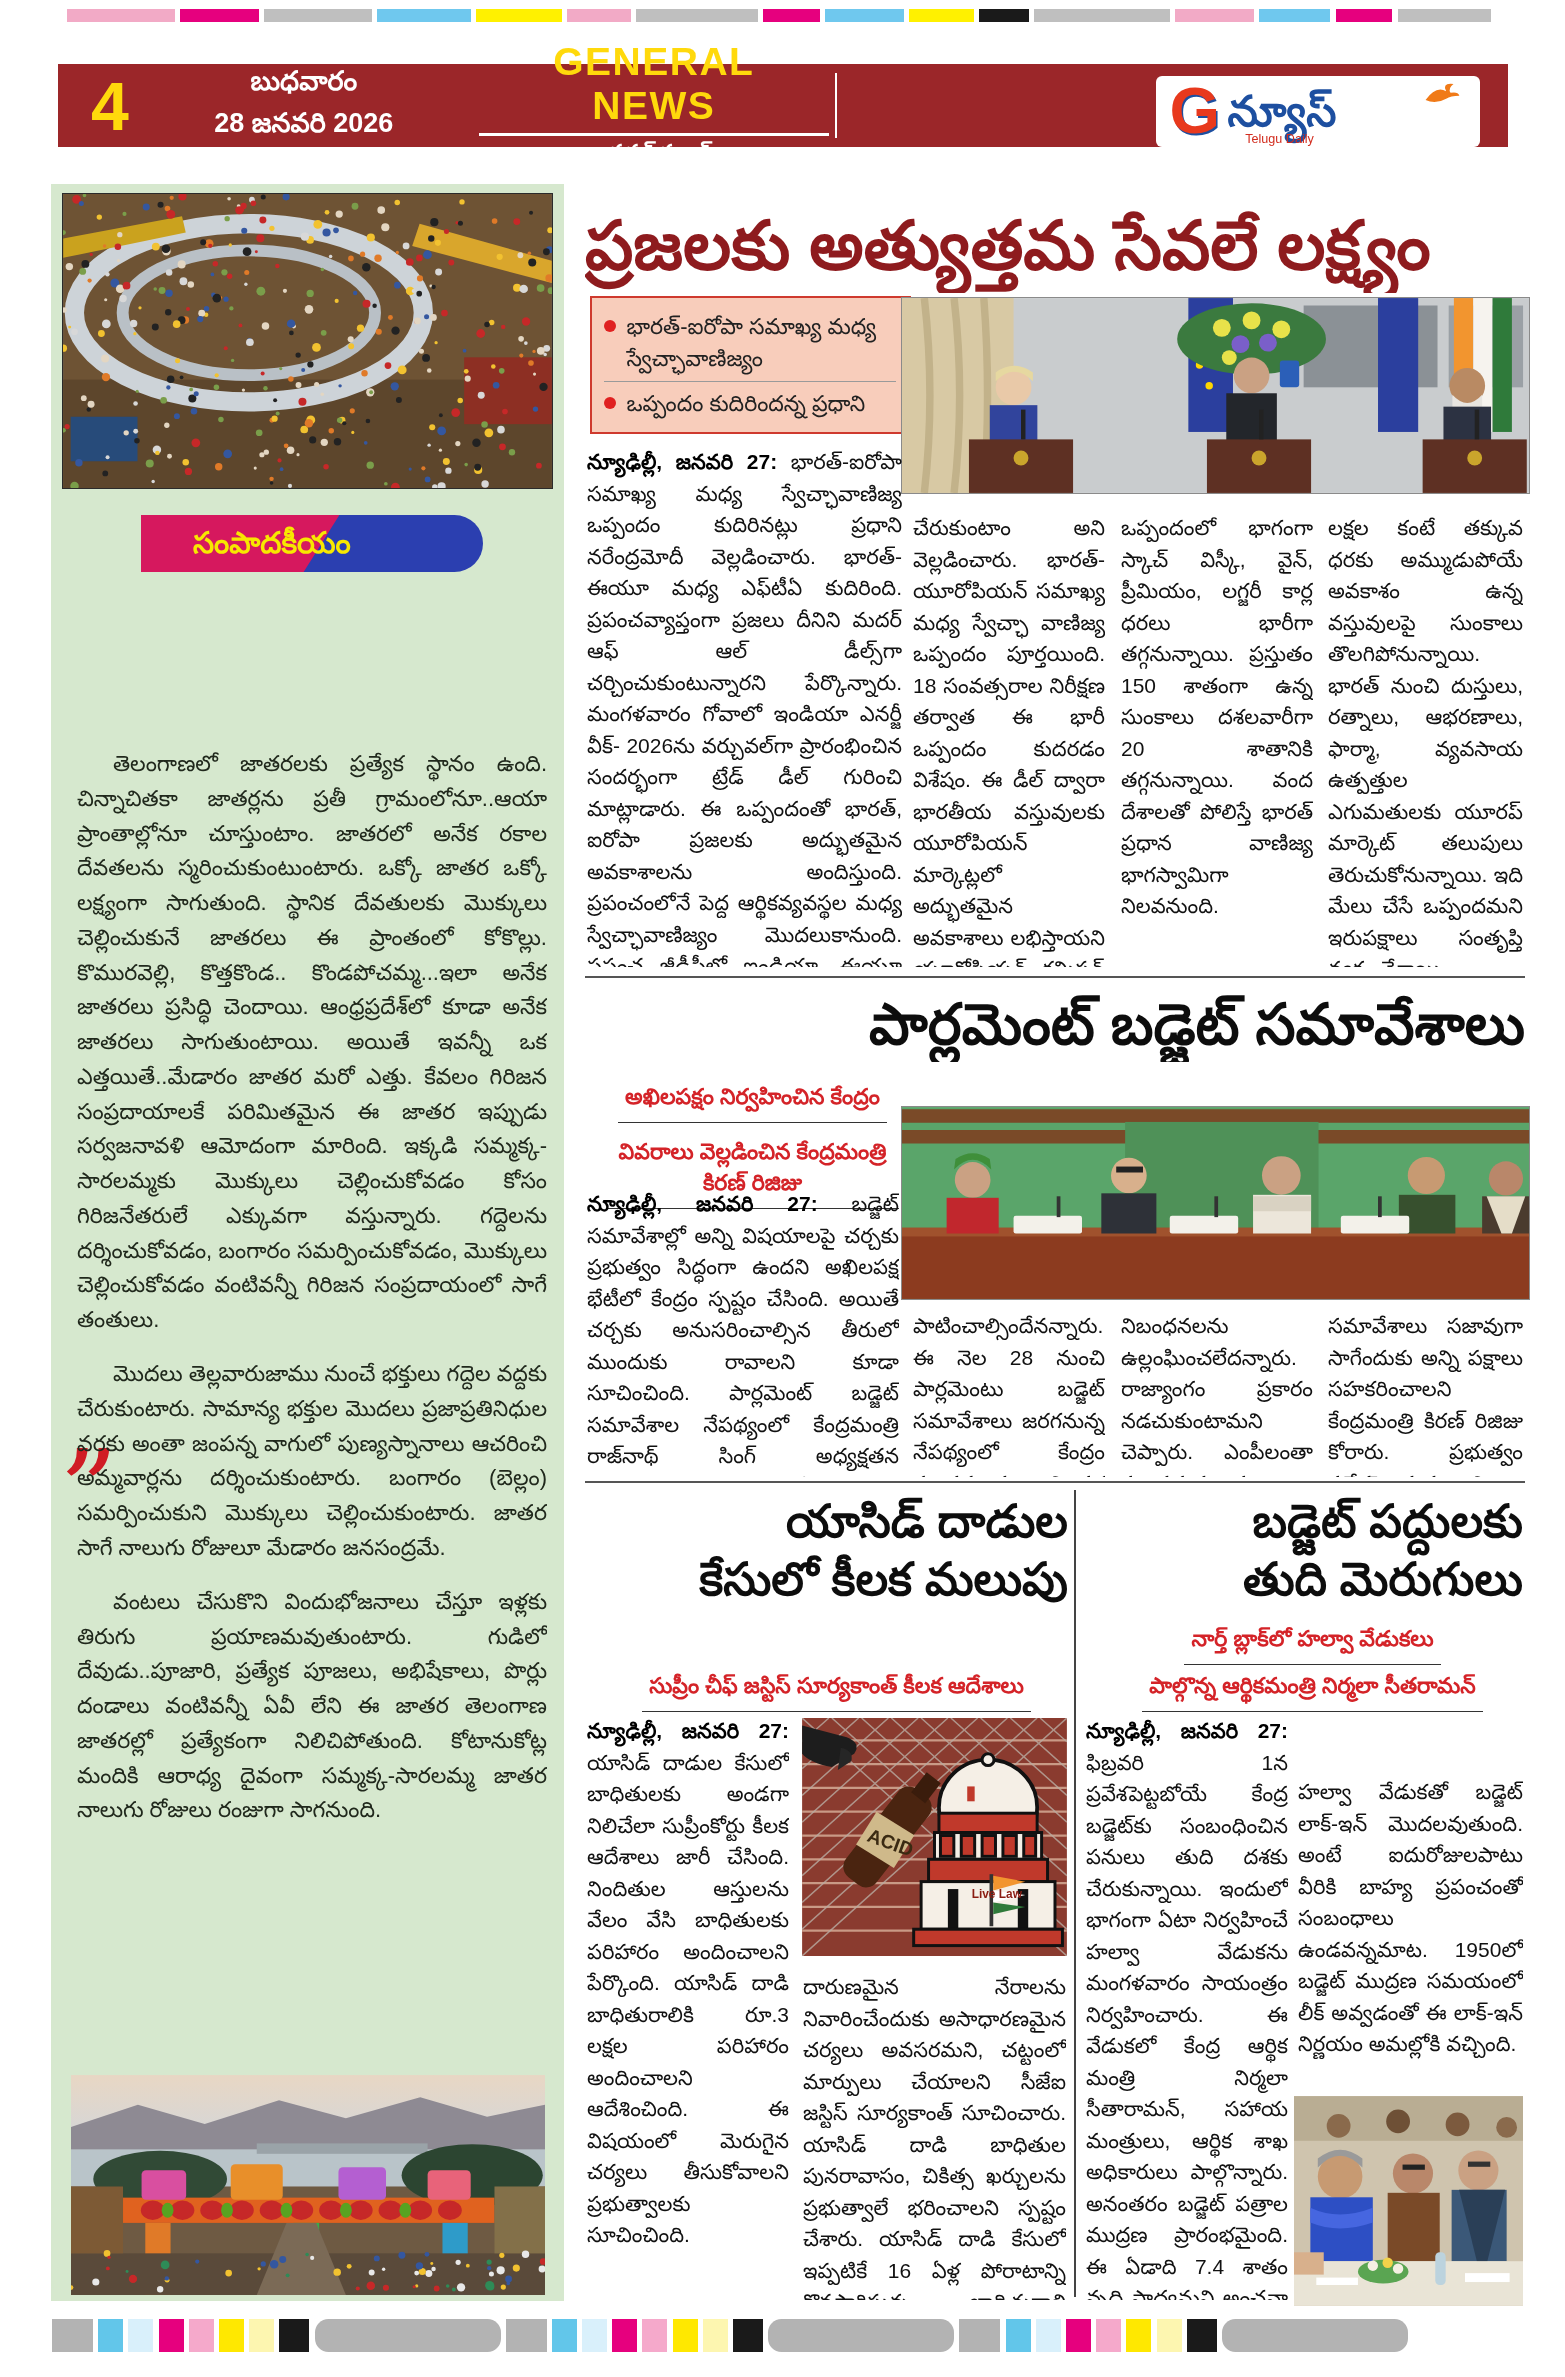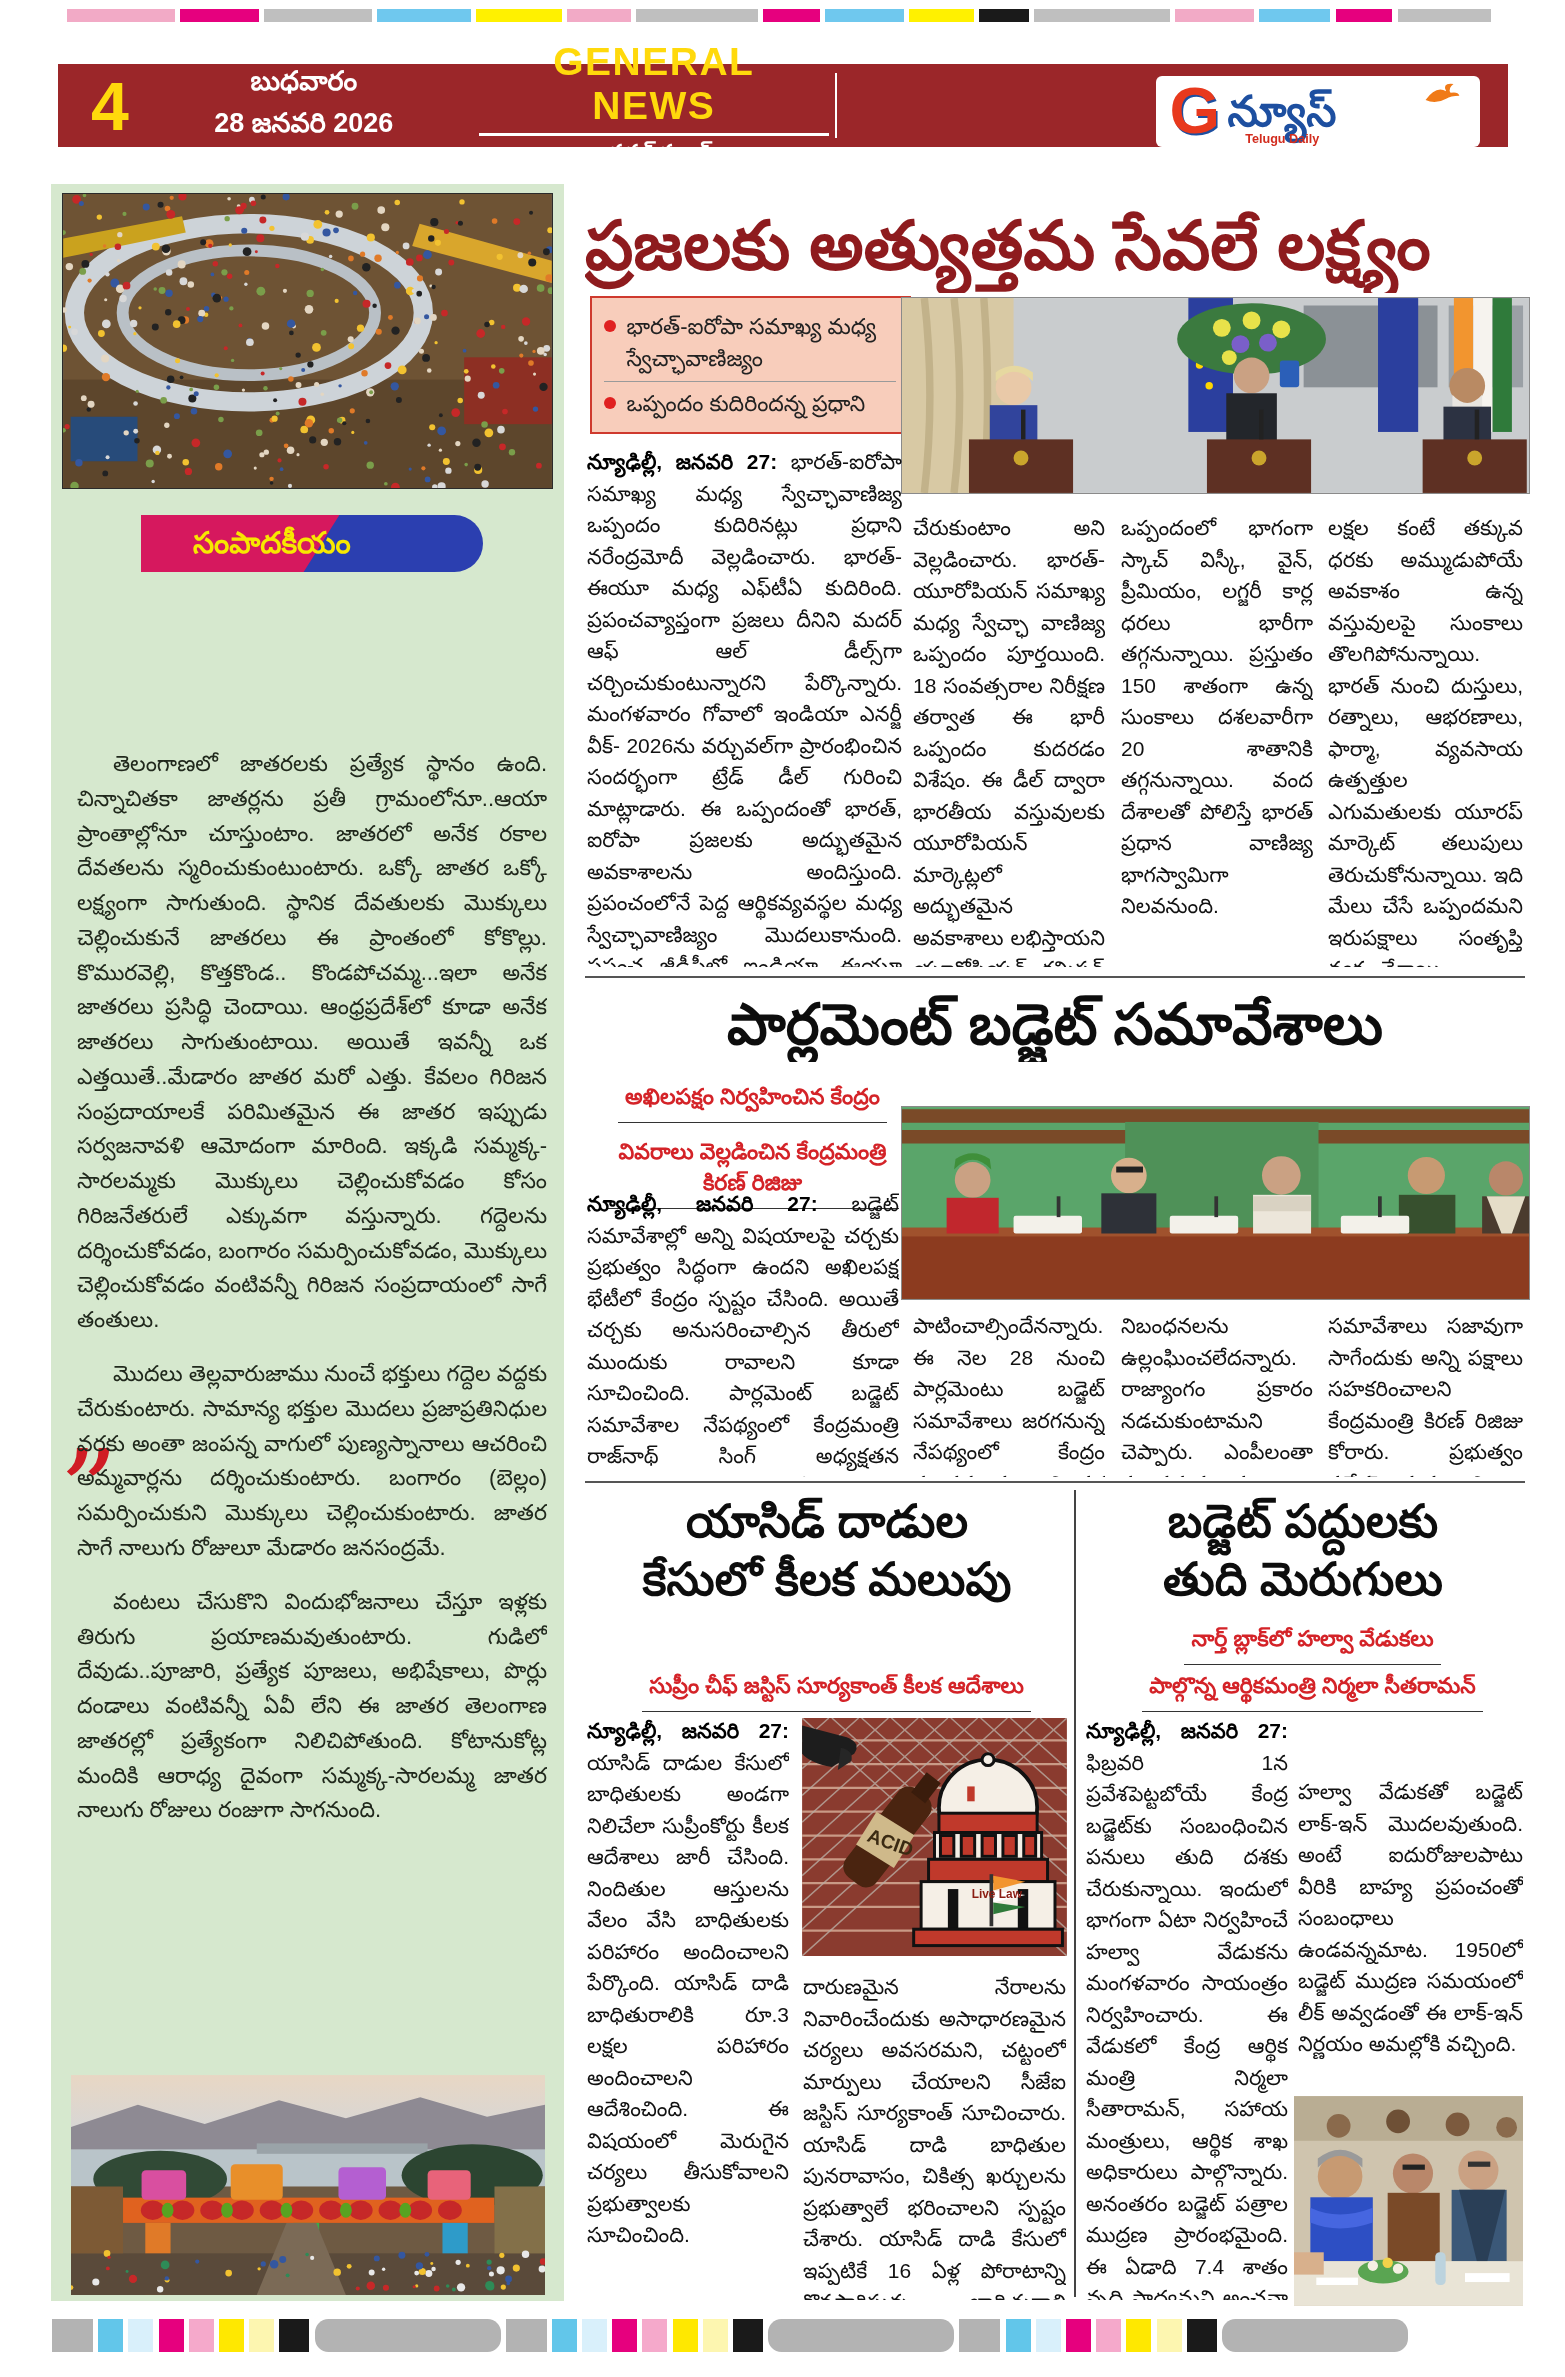--- a/index.html
+++ b/index.html
@@ -21,21 +21,21 @@
   .headdiv{width:2.2px;background:#ffffff;height:78%;margin:0 6px;}
   .sectionbox{text-align:center;flex:0 0 350px;}
   .section-en{color:#ffd90c;font-size:39px;font-weight:bold;letter-spacing:1.5px;
               border-bottom:3px solid #ffffff;display:inline-block;padding:0 10.4px 4.5px;}
   .section-te{color:#ffffff;font-size:22px;font-weight:bold;margin-top:4.5px;}
   .logobox{background:#ffffff;border-radius:6px;height:71px;display:flex;align-items:center;
            padding:0 13.4px;position:relative;}
   .logo-g{color:#e8391d;font-size:65px;font-weight:bold;line-height:.9;
           text-shadow:1.5px 1.5px 0 #1d4fa0;}
   .logo-te{color:#1d4fa0;font-size:43px;font-weight:bold;margin-left:7.4px;line-height:.9;}
-  .logo-tag{position:absolute;left:89px;bottom:1.5px;color:#d22c1e;font-size:12.6px;font-weight:bold;}
+  .logo-tag{position:absolute;left:89px;bottom:1.5px;color:#d22c1e;font-size:12.6px;font-weight:normal;}
 
   
   .greenpanel{background:#d6e8ce;}
   .photo-frame{border:1.5px solid #2b2b2b;background:#666;}
   .edit-pill{position:relative;background:#2b3fb0;border-radius:0 30px 30px 0;}
   .edit-pill .mag{position:absolute;left:0;top:0;bottom:0;width:58%;background:#d6185e;
                   clip-path:polygon(0 0,100% 0,82% 100%,0 100%);}
   .edit-pill .lbl{position:relative;z-index:2;color:#f7e800;font-size:30px;font-weight:bold;
                   line-height:55px;padding-left:52px;}
   .edit-head{color:#a11212;font-weight:bold;font-size:59px;line-height:1.18;text-align:center;
@@ -53,21 +53,21 @@
   .bulletbox .dot{width:12px;height:12px;border-radius:50%;background:#e02020;flex:0 0 12px;margin-top:9px;}
   .news{font-size:21px;line-height:1.5;text-align:justify;color:#111;}
   .news b{color:#000;}
   .photo-thin{border:0.7px solid #8a8a8a;}
 
   
   .hrule{background:#555;}
   .vrule{background:#444;}
 
   
-  .black-head{color:#0d0d0d;font-weight:bold;text-align:center;white-space:nowrap;}
+  .black-head{color:#0d0d0d;font-weight:bold;text-align:right;white-space:nowrap;}
   .red-sub{color:#d42328;font-size:22px;font-weight:bold;text-align:center;}
   .red-sub .inner{display:inline-block;padding:0 7.4px 7.4px;border-bottom:1.5px solid #333;margin-left:19px;}
 </style>
 </head>
 <body>
 
 <div id="page">
 
   <div class="abs calbar" style="left:67px;top:9px;width:1424px;height:12.6px;">
       <div class="seg" style="width: 112px; background: rgb(242, 170, 198);"></div>

